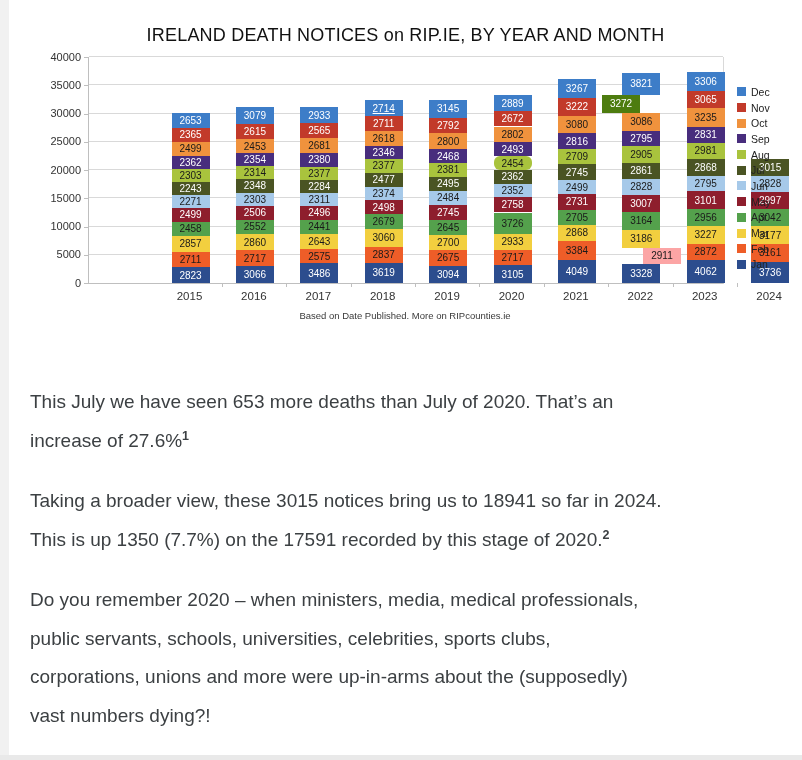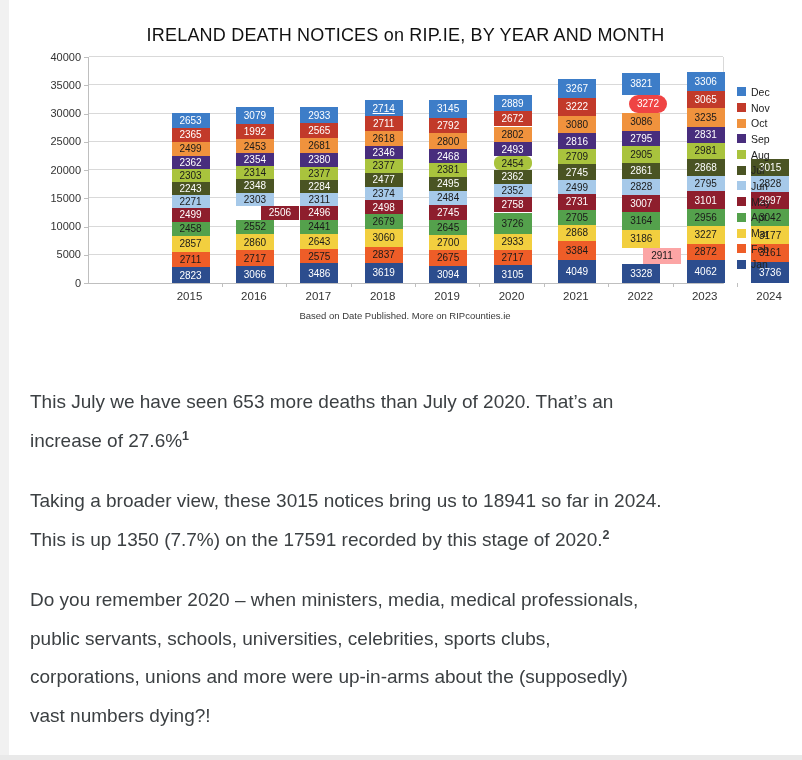--- a/index.html
+++ b/index.html
@@ -75,27 +75,27 @@
         <div class="bar-seg" style="left: 82.5px; bottom: 88.2473px; height: 12.6729px; background: rgb(74, 84, 35); color: rgb(255, 255, 255);">2243</div>
         <div class="bar-seg" style="left: 82.5px; bottom: 100.92px; height: 13.0119px; background: rgb(169, 195, 61); color: rgb(26, 26, 26);">2303</div>
         <div class="bar-seg" style="left: 82.5px; bottom: 113.932px; height: 13.3453px; background: rgb(72, 45, 125); color: rgb(255, 255, 255);">2362</div>
         <div class="bar-seg" style="left: 82.5px; bottom: 127.278px; height: 14.1193px; background: rgb(240, 146, 61); color: rgb(26, 26, 26);">2499</div>
         <div class="bar-seg" style="left: 82.5px; bottom: 141.397px; height: 13.3622px; background: rgb(194, 58, 42); color: rgb(255, 255, 255);">2365</div>
         <div class="bar-seg" style="left: 82.5px; bottom: 154.759px; height: 14.9894px; background: rgb(61, 125, 200); color: rgb(255, 255, 255);">2653</div>
         <div class="bar-seg" style="left: 146.9px; bottom: 0px; height: 17.3229px; background: rgb(44, 77, 142); color: rgb(255, 255, 255);">3066</div>
         <div class="bar-seg" style="left: 146.9px; bottom: 17.3229px; height: 15.351px; background: rgb(238, 93, 40); color: rgb(26, 26, 26);">2717</div>
         <div class="bar-seg" style="left: 146.9px; bottom: 32.6739px; height: 16.159px; background: rgb(242, 207, 63); color: rgb(26, 26, 26);">2860</div>
         <div class="bar-seg" style="left: 146.9px; bottom: 48.8329px; height: 14.4188px; background: rgb(84, 161, 76); color: rgb(26, 26, 26);">2552</div>
-        <div class="bar-seg" style="left: 146.9px; bottom: 63.2517px; height: 14.1589px; background: rgb(142, 30, 45); color: rgb(255, 255, 255); margin-left: 25px;">2506</div>
+        <div class="bar-seg" style="left: 146.9px; bottom: 63.2517px; height: 14.1589px; background: rgb(142, 30, 45); color: rgb(255, 255, 255);">2506</div>
         <div class="bar-seg" style="left: 146.9px; bottom: 77.4106px; height: 13.0119px; background: rgb(166, 201, 233); color: rgb(26, 26, 26);">2303</div>
         <div class="bar-seg" style="left: 146.9px; bottom: 90.4226px; height: 13.2662px; background: rgb(74, 84, 35); color: rgb(255, 255, 255);">2348</div>
         <div class="bar-seg" style="left: 146.9px; bottom: 103.689px; height: 13.0741px; background: rgb(169, 195, 61); color: rgb(26, 26, 26);">2314</div>
         <div class="bar-seg" style="left: 146.9px; bottom: 116.763px; height: 13.3001px; background: rgb(72, 45, 125); color: rgb(255, 255, 255);">2354</div>
         <div class="bar-seg" style="left: 146.9px; bottom: 130.063px; height: 13.8594px; background: rgb(240, 146, 61); color: rgb(26, 26, 26);">2453</div>
-        <div class="bar-seg" style="left: 146.9px; bottom: 143.922px; height: 14.7748px; background: rgb(194, 58, 42); color: rgb(255, 255, 255);">1992</div>
+        <div class="bar-seg" style="left: 146.9px; bottom: 143.922px; height: 14.7748px; background: rgb(194, 58, 42); color: rgb(255, 255, 255);">2615</div>
         <div class="bar-seg" style="left: 146.9px; bottom: 158.697px; height: 17.3963px; background: rgb(61, 125, 200); color: rgb(255, 255, 255);">3079</div>
         <div class="bar-seg" style="left: 211.3px; bottom: 0px; height: 19.6959px; background: rgb(44, 77, 142); color: rgb(255, 255, 255);">3486</div>
         <div class="bar-seg" style="left: 211.3px; bottom: 19.6959px; height: 14.5487px; background: rgb(238, 93, 40); color: rgb(26, 26, 26);">2575</div>
         <div class="bar-seg" style="left: 211.3px; bottom: 34.2447px; height: 14.9329px; background: rgb(242, 207, 63); color: rgb(26, 26, 26);">2643</div>
         <div class="bar-seg" style="left: 211.3px; bottom: 49.1776px; height: 13.7916px; background: rgb(84, 161, 76); color: rgb(26, 26, 26);">2441</div>
         <div class="bar-seg" style="left: 211.3px; bottom: 62.9692px; height: 14.1024px; background: rgb(142, 30, 45); color: rgb(255, 255, 255);">2496</div>
         <div class="bar-seg" style="left: 211.3px; bottom: 77.0716px; height: 13.0572px; background: rgb(166, 201, 233); color: rgb(26, 26, 26);">2311</div>
         <div class="bar-seg" style="left: 211.3px; bottom: 90.1288px; height: 12.9046px; background: rgb(74, 84, 35); color: rgb(255, 255, 255);">2284</div>
         <div class="bar-seg" style="left: 211.3px; bottom: 103.033px; height: 13.43px; background: rgb(169, 195, 61); color: rgb(26, 26, 26);">2377</div>
         <div class="bar-seg" style="left: 211.3px; bottom: 116.463px; height: 13.447px; background: rgb(72, 45, 125); color: rgb(255, 255, 255);">2380</div>
@@ -153,21 +153,21 @@
         <div class="bar-seg" style="left: 533.3px; bottom: 0px; height: 18.8032px; background: rgb(44, 77, 142); color: rgb(255, 255, 255);">3328</div>
         <div class="bar-seg" style="left: 554px; bottom: 18.8032px; height: 16.4472px; background: #fca5a5; color: rgb(26, 26, 26);">2911</div>
         <div class="bar-seg" style="left: 533.3px; bottom: 35.2503px; height: 18.0009px; background: rgb(242, 207, 63); color: rgb(26, 26, 26);">3186</div>
         <div class="bar-seg" style="left: 533.3px; bottom: 53.2512px; height: 17.8766px; background: rgb(84, 161, 76); color: rgb(26, 26, 26);">3164</div>
         <div class="bar-seg" style="left: 533.3px; bottom: 71.1278px; height: 16.9895px; background: rgb(142, 30, 45); color: rgb(255, 255, 255);">3007</div>
         <div class="bar-seg" style="left: 533.3px; bottom: 88.1174px; height: 15.9782px; background: rgb(166, 201, 233); color: rgb(26, 26, 26);">2828</div>
         <div class="bar-seg" style="left: 533.3px; bottom: 104.096px; height: 16.1646px; background: rgb(74, 84, 35); color: rgb(255, 255, 255);">2861</div>
         <div class="bar-seg" style="left: 533.3px; bottom: 120.26px; height: 16.4132px; background: rgb(169, 195, 61); color: rgb(26, 26, 26);">2905</div>
         <div class="bar-seg" style="left: 533.3px; bottom: 136.673px; height: 15.7917px; background: rgb(72, 45, 125); color: rgb(255, 255, 255);">2795</div>
         <div class="bar-seg" style="left: 533.3px; bottom: 152.465px; height: 17.4359px; background: rgb(240, 146, 61); color: rgb(26, 26, 26);">3086</div>
-        <div class="bar-seg" style="left: 540px; bottom: 169.901px; height: 18.4868px; background: #ef4444; color: rgb(255, 255, 255); border-radius: 9px;">3272</div>
+        <div class="bar-seg" style="left: 513px; bottom: 169.901px; height: 18.4868px; background: #4d7c0f; color: rgb(255, 255, 255);">3272</div>
         <div class="bar-seg" style="left: 533.3px; bottom: 188.388px; height: 21.5886px; background: rgb(61, 125, 200); color: rgb(255, 255, 255); text-align: center;">3821</div>
         <div class="bar-seg" style="left: 597.7px; bottom: 0px; height: 22.9503px; background: rgb(44, 77, 142); color: rgb(255, 255, 255);">4062</div>
         <div class="bar-seg" style="left: 597.7px; bottom: 22.9503px; height: 16.2268px; background: rgb(238, 93, 40); color: rgb(26, 26, 26);">2872</div>
         <div class="bar-seg" style="left: 597.7px; bottom: 39.1771px; height: 18.2325px; background: rgb(242, 207, 63); color: rgb(26, 26, 26);">3227</div>
         <div class="bar-seg" style="left: 597.7px; bottom: 57.4096px; height: 16.7014px; background: rgb(84, 161, 76); color: rgb(26, 26, 26);">2956</div>
         <div class="bar-seg" style="left: 597.7px; bottom: 74.111px; height: 17.5206px; background: rgb(142, 30, 45); color: rgb(255, 255, 255);">3101</div>
         <div class="bar-seg" style="left: 597.7px; bottom: 91.6317px; height: 15.7917px; background: rgb(166, 201, 233); color: rgb(26, 26, 26);">2795</div>
         <div class="bar-seg" style="left: 597.7px; bottom: 107.423px; height: 16.2042px; background: rgb(74, 84, 35); color: rgb(255, 255, 255);">2868</div>
         <div class="bar-seg" style="left: 597.7px; bottom: 123.628px; height: 16.8426px; background: rgb(169, 195, 61); color: rgb(26, 26, 26);">2981</div>
         <div class="bar-seg" style="left: 597.7px; bottom: 140.47px; height: 15.9951px; background: rgb(72, 45, 125); color: rgb(255, 255, 255);">2831</div>

